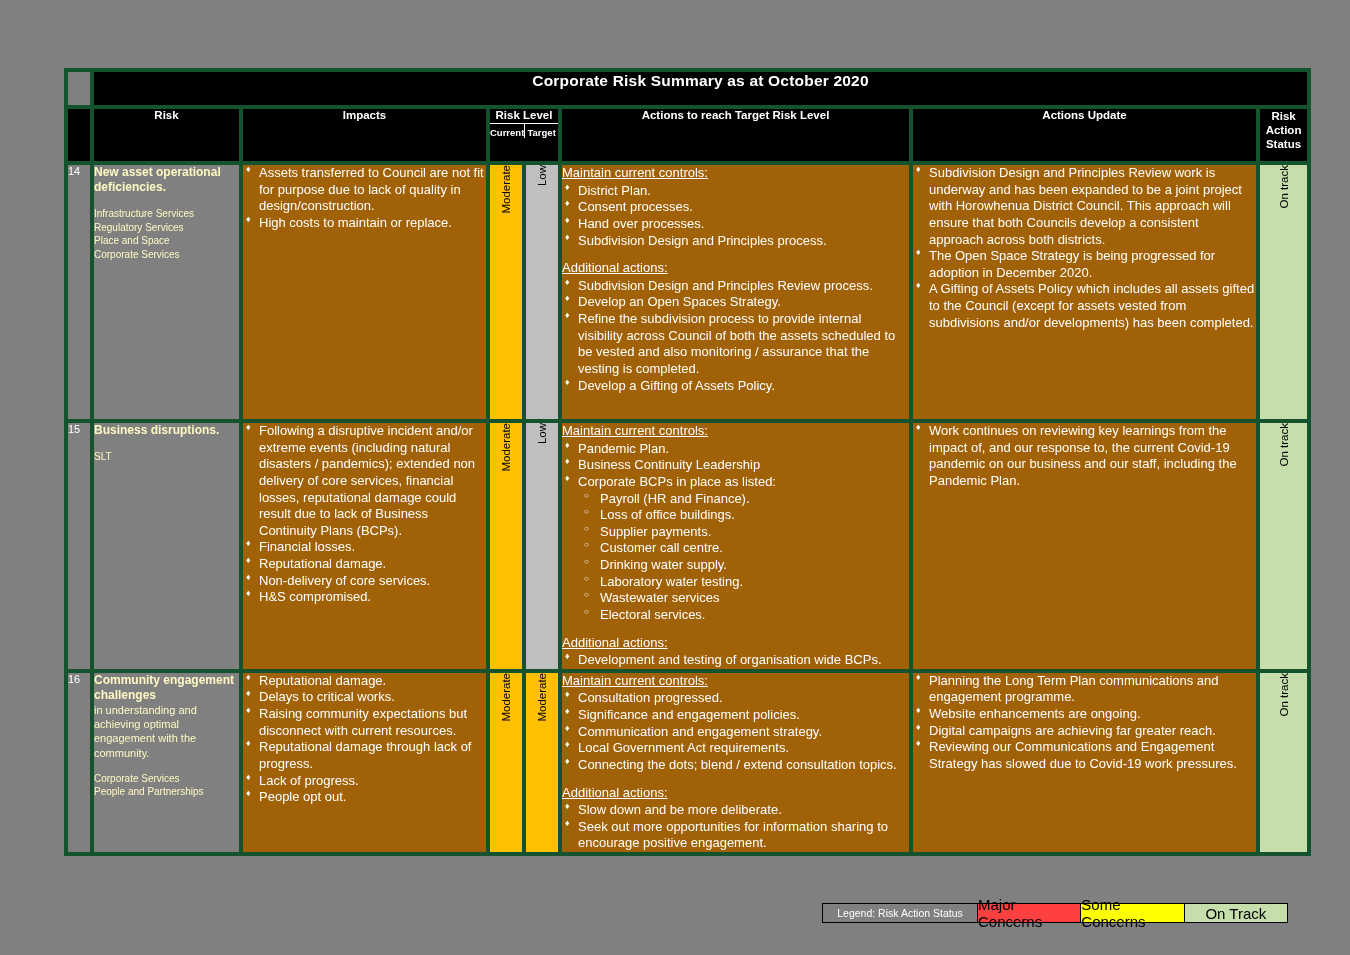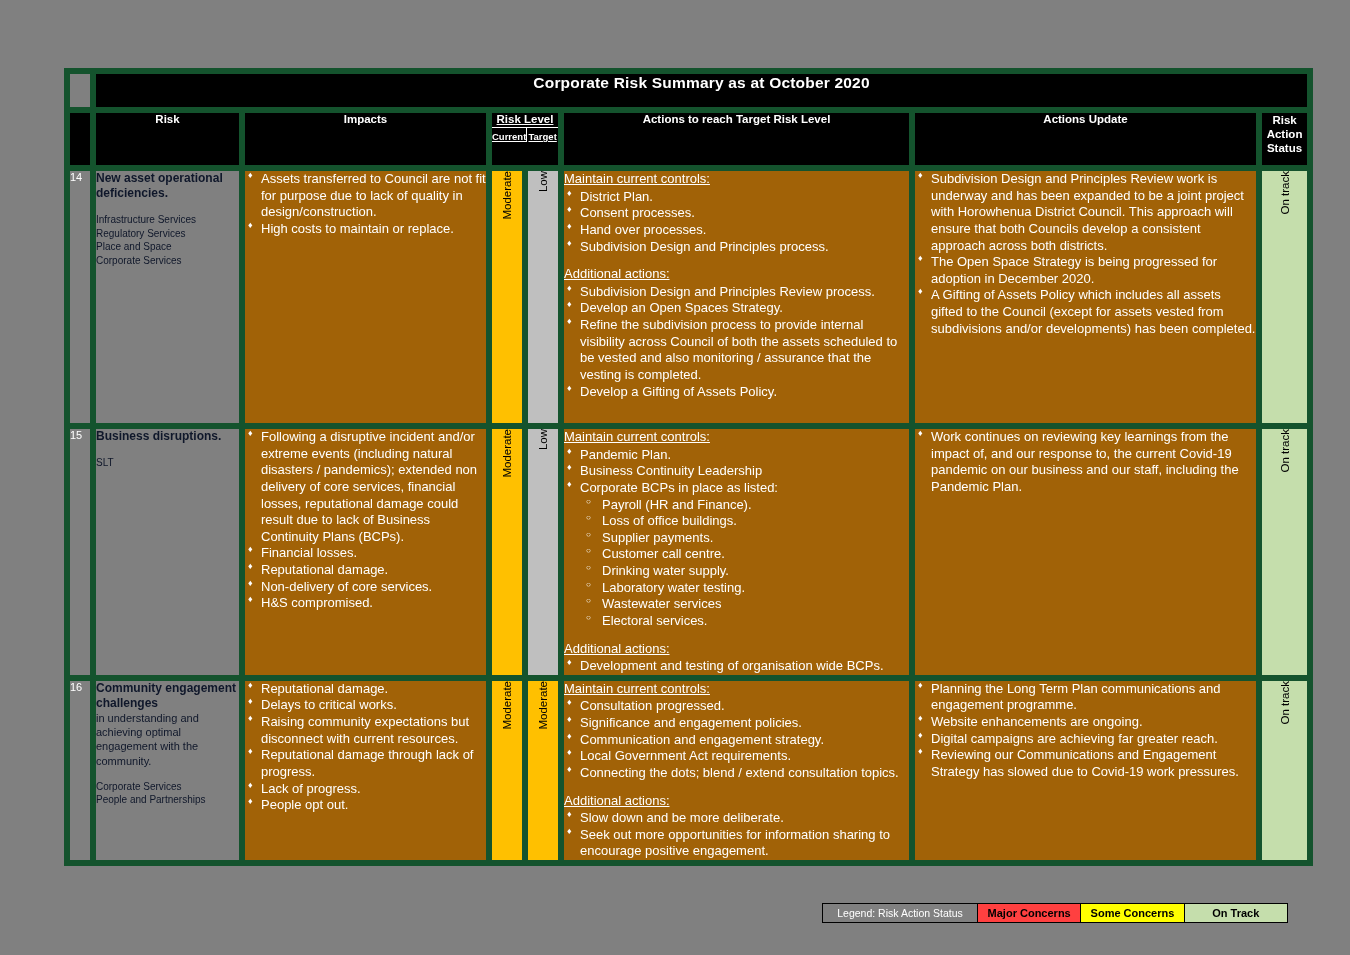--- a/index.html
+++ b/index.html
@@ -23,21 +23,21 @@
   .risk-table {
     position: absolute;
     left: 64px;
     top: 68px;
     width: 1243px;
     border-collapse: collapse;
     table-layout: fixed;
     background: #808080;
   }
   .risk-table td, .risk-table th {
-    border: 6px solid #14532d;
+    border: 4px solid #14532d;
     vertical-align: top;
     padding: 0;
   }
 
   
   .title-cell {
     background: #000000;
     color: #ffffff;
     text-align: center;
     font-size: 15.5px;
@@ -64,21 +64,21 @@
     font-size: 11.5px;
     font-weight: bold;
     height: 52px;
     border: 1px solid #000000;
     padding: 0 3px;
   }
   .hdr-blank {
     background: #000000;
     border: 1px solid #000000;
   }
-  .hdr-rl-wrap { width: 100%; text-decoration: underline; }
+  .hdr-rl-wrap { width: 100%; }
   .hdr-rl-top {
     font-size: 11.5px;
     font-weight: bold;
     padding-bottom: 2px;
     border-bottom: 1px solid #ffffff;
     text-align: center;
   }
   .hdr-rl-bot {
     display: flex;
   }
@@ -96,21 +96,21 @@
   .num-cell {
     background: #808080;
     color: #ffffff;
     font-size: 11px;
     text-align: left;
     padding: 6px 0 0 4px;
     vertical-align: top;
   }
   .risk-cell {
     background: #808080;
-    color: #0f172a;
+    color: #fef9c3;
     padding: 6px 8px 8px 8px;
   }
   .risk-title {
     font-size: 12px;
     font-weight: bold;
     line-height: 1.25;
   }
   .risk-sub {
     font-size: 11px;
     font-weight: normal;
@@ -228,22 +228,22 @@
     display: flex;
     align-items: center;
     justify-content: center;
     border-right: 1px solid #000000;
   }
   .legend-chip {
     flex: 1;
     display: flex;
     align-items: center;
     justify-content: center;
-    font-size: 11px;
-    font-weight: bold;
+    font-size: 15px;
+    font-weight: normal;
     color: #000000;
     border-right: 1px solid #000000;
   }
   .legend-chip:last-child { border-right: none; }
 </style>
 </head>
 <body>
 
 <div id="page">
 

